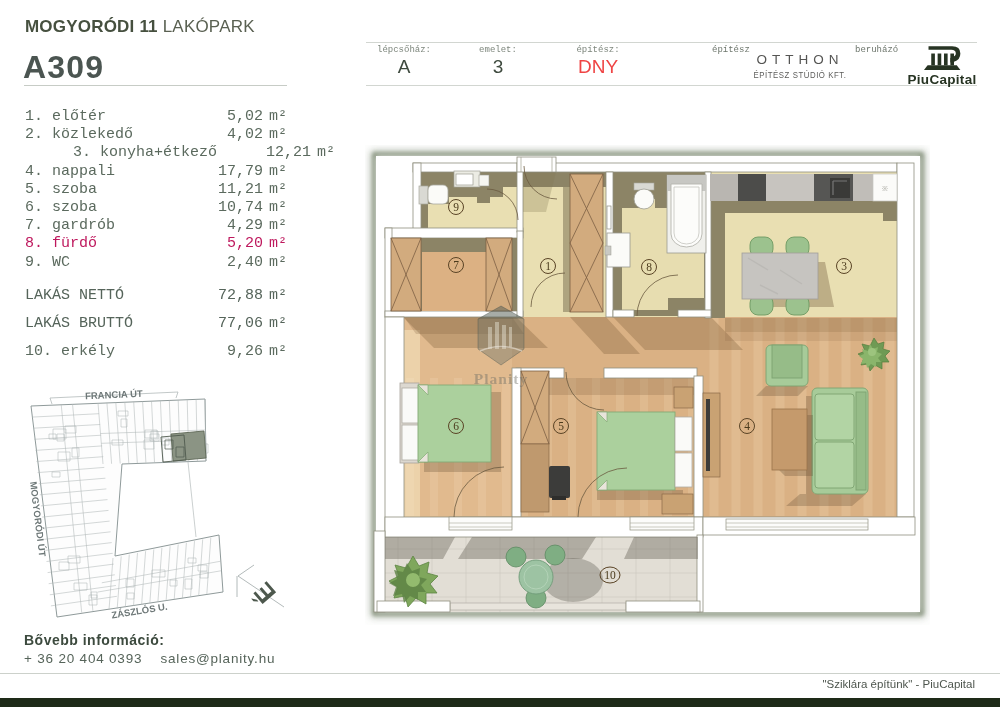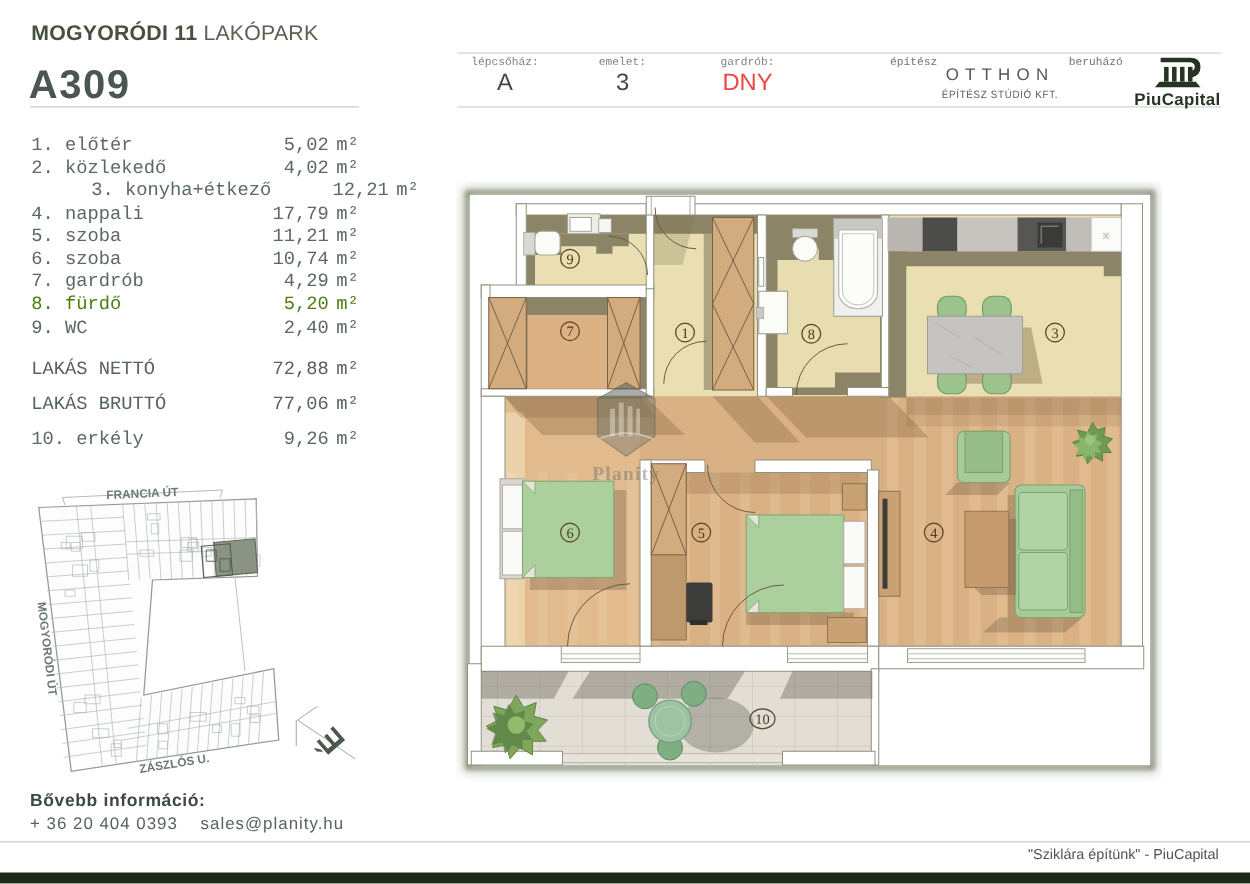--- a/index.html
+++ b/index.html
@@ -24,21 +24,21 @@
 <div class="abs" style="left:366px;top:85px;width:611px;height:1px;background:#d2d6d1;"></div>
 
 <div class="abs mono" style="left:364px;top:45px;width:80px;text-align:center;font-size:9px;color:#7d867c;">lépcsőház:</div>
 
 <div class="abs" style="left:364px;top:56px;width:80px;text-align:center;font-size:19px;color:#3e4a3e;">A</div>
 
 <div class="abs mono" style="left:458px;top:45px;width:80px;text-align:center;font-size:9px;color:#7d867c;">emelet:</div>
 
 <div class="abs" style="left:458px;top:56px;width:80px;text-align:center;font-size:19px;color:#3e4a3e;">3</div>
 
-<div class="abs mono" style="left:558px;top:45px;width:80px;text-align:center;font-size:9px;color:#7d867c;">gardrób:</div>
+<div class="abs mono" style="left:558px;top:45px;width:80px;text-align:center;font-size:9px;color:#7d867c;">építész:</div>
 
 <div class="abs" style="left:558px;top:56px;width:80px;text-align:center;font-size:19px;color:#ef4444;">DNY</div>
 
 <div class="abs mono" style="left:712px;top:45px;font-size:9px;color:#6d766c;">építész</div>
 
 <div class="abs" style="left:748px;top:52px;width:104px;text-align:center;font-size:13.5px;color:#555553;letter-spacing:5px;font-weight:400;">OTTHON</div>
 <div class="abs" style="left:748px;top:70px;width:104px;text-align:center;font-size:8.5px;color:#5c5c5a;letter-spacing:.6px;transform:scale(.92,1);">ÉPÍTÉSZ STÚDIÓ KFT.</div>
 
 <div class="abs mono" style="left:855px;top:45px;font-size:9px;color:#6d766c;">beruházó</div>
 
@@ -56,21 +56,21 @@
 </svg>
 </div>
 
 <div class="abs mono" style="left:25px;top:108.0px;width:262px;font-size:15px;color:#5b6a5e;">1. előtér<span class="abs" style="right:24px;top:0;">5,02</span><span class="abs" style="left:244px;top:0;">m²</span></div>
 <div class="abs mono" style="left:25px;top:126.2px;width:262px;font-size:15px;color:#5b6a5e;">2. közlekedő<span class="abs" style="right:24px;top:0;">4,02</span><span class="abs" style="left:244px;top:0;">m²</span></div>
 <div class="abs mono" style="left:25px;top:144.4px;width:262px;font-size:15px;color:#5b6a5e;margin-left:48px;">3. konyha+étkező<span class="abs" style="right:24px;top:0;">12,21</span><span class="abs" style="left:244px;top:0;">m²</span></div>
 <div class="abs mono" style="left:25px;top:162.6px;width:262px;font-size:15px;color:#5b6a5e;">4. nappali<span class="abs" style="right:24px;top:0;">17,79</span><span class="abs" style="left:244px;top:0;">m²</span></div>
 <div class="abs mono" style="left:25px;top:180.8px;width:262px;font-size:15px;color:#5b6a5e;">5. szoba<span class="abs" style="right:24px;top:0;">11,21</span><span class="abs" style="left:244px;top:0;">m²</span></div>
 <div class="abs mono" style="left:25px;top:199.0px;width:262px;font-size:15px;color:#5b6a5e;">6. szoba<span class="abs" style="right:24px;top:0;">10,74</span><span class="abs" style="left:244px;top:0;">m²</span></div>
 <div class="abs mono" style="left:25px;top:217.2px;width:262px;font-size:15px;color:#5b6a5e;">7. gardrób<span class="abs" style="right:24px;top:0;">4,29</span><span class="abs" style="left:244px;top:0;">m²</span></div>
-<div class="abs mono" style="left:25px;top:235.4px;width:262px;font-size:15px;color:#4d7c0f;">8. fürdő<span class="abs" style="right:24px;top:0;">5,20</span><span class="abs" style="left:244px;top:0;">m²</span></div>
+<div class="abs mono" style="left:25px;top:235.4px;width:262px;font-size:15px;color:#be185d;">8. fürdő<span class="abs" style="right:24px;top:0;">5,20</span><span class="abs" style="left:244px;top:0;">m²</span></div>
 <div class="abs mono" style="left:25px;top:253.6px;width:262px;font-size:15px;color:#5b6a5e;">9. WC<span class="abs" style="right:24px;top:0;">2,40</span><span class="abs" style="left:244px;top:0;">m²</span></div>
 
 <div class="abs mono" style="left:25px;top:287px;width:262px;font-size:15px;color:#55645a;">LAKÁS NETTÓ<span class="abs" style="right:24px;top:0;">72,88</span><span class="abs" style="left:244px;top:0;">m²</span></div>
 
 <div class="abs mono" style="left:25px;top:315px;width:262px;font-size:15px;color:#55645a;">LAKÁS BRUTTÓ<span class="abs" style="right:24px;top:0;">77,06</span><span class="abs" style="left:244px;top:0;">m²</span></div>
 
 <div class="abs mono" style="left:25px;top:343px;width:262px;font-size:15px;color:#5b6a5e;">10. erkély<span class="abs" style="right:24px;top:0;">9,26</span><span class="abs" style="left:244px;top:0;">m²</span></div>
 
 <div class="abs" style="left:20px;top:385px;width:300px;height:245px;">
 <svg width="300" height="245" viewBox="20 385 300 245" fill="none">

